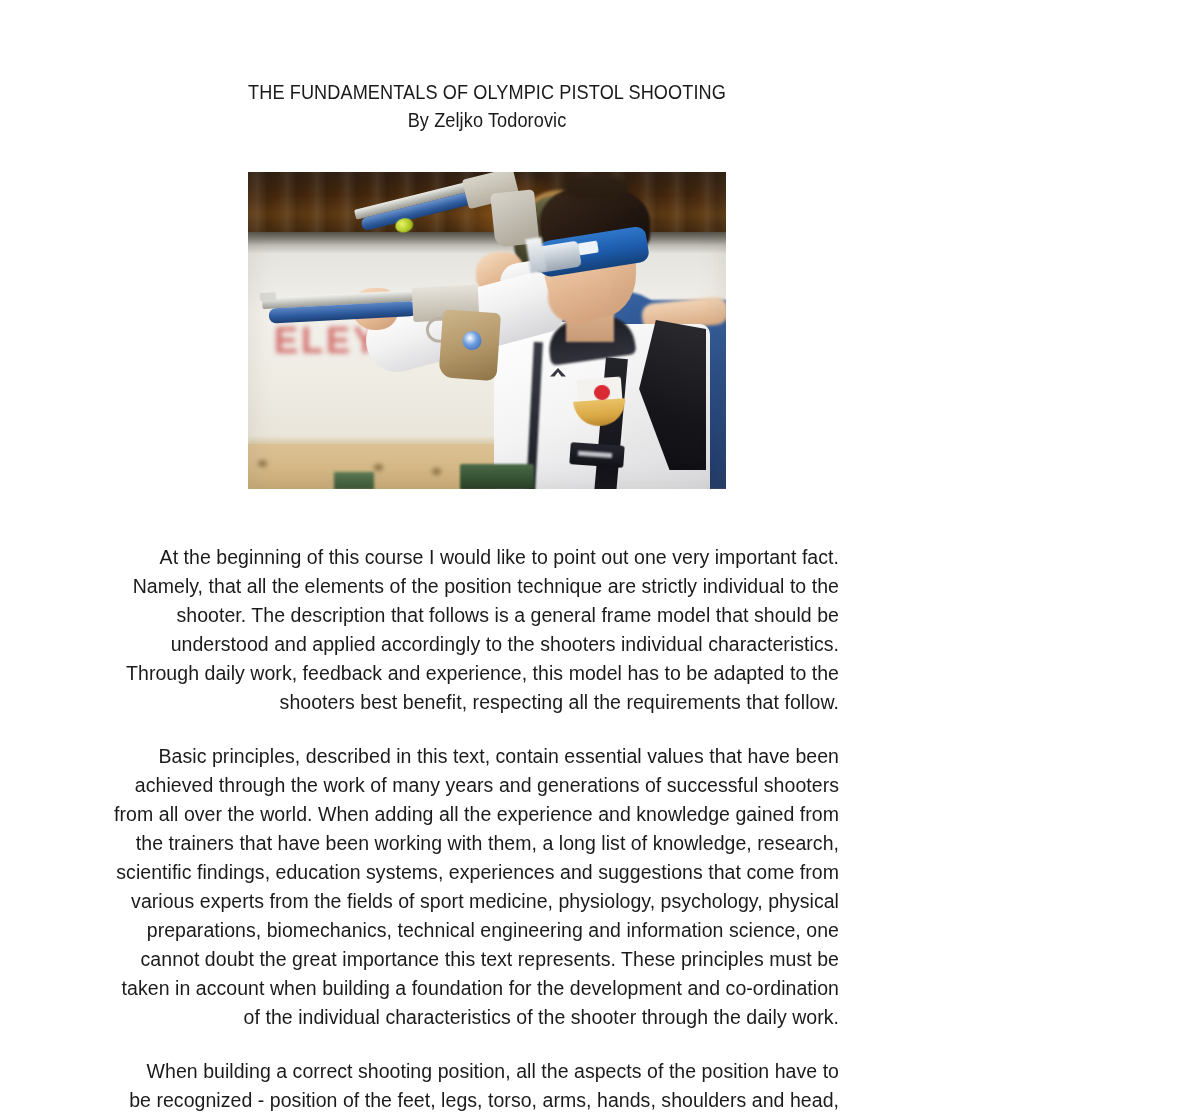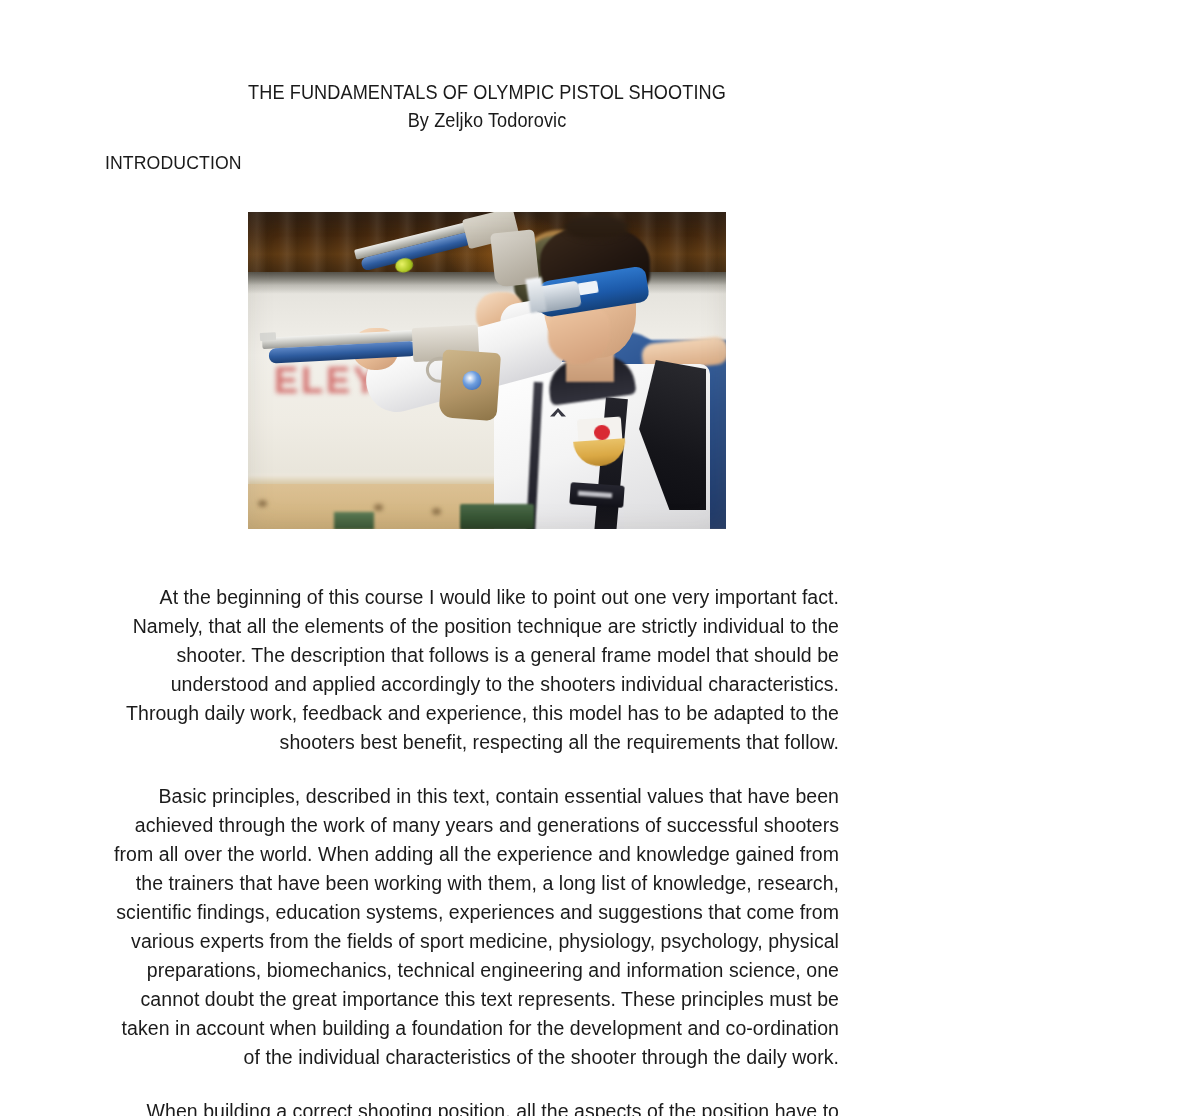--- a/index.html
+++ b/index.html
@@ -578,21 +578,20 @@
   }
 </style>
 </head>
 <body>
 
 <div class="page">
 
   <h1 class="doc-title">THE FUNDAMENTALS OF OLYMPIC PISTOL SHOOTING</h1>
   <h2 class="doc-author">By Zeljko Todorovic</h2>
 
-  <h3 class="section-heading"><span>INTRODUCTION</span></h3>
 
   <figure class="figure">
     <div class="photo">
 
       <div class="ph-wood-top"></div>
       <div class="ph-wood-glow"></div>
       <div class="ph-wall"></div>
       <div class="ph-wall-shadow"></div>
 
       <div class="ph-eley">ELEY</div>

